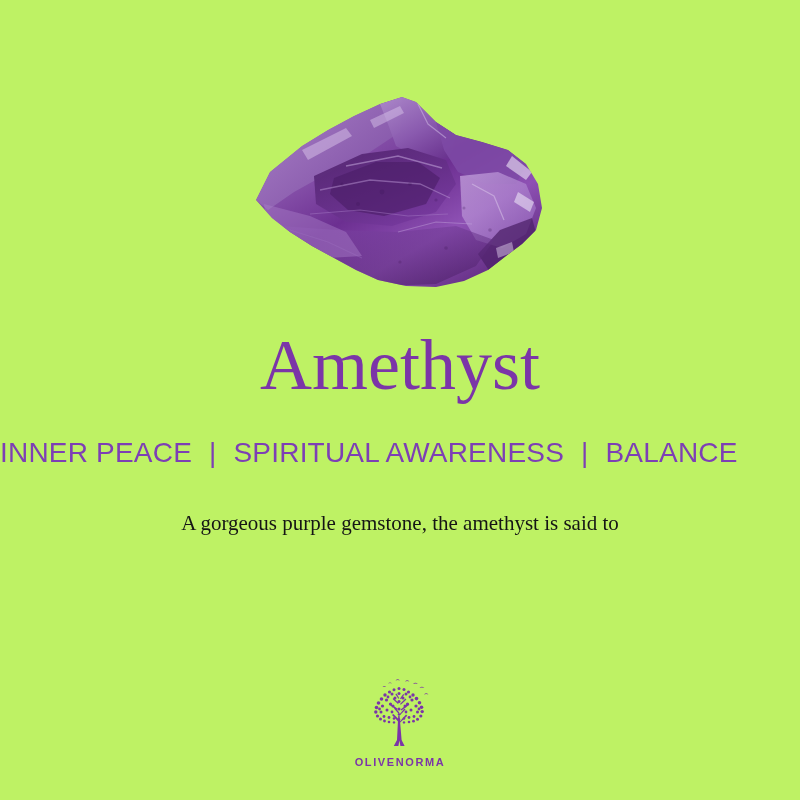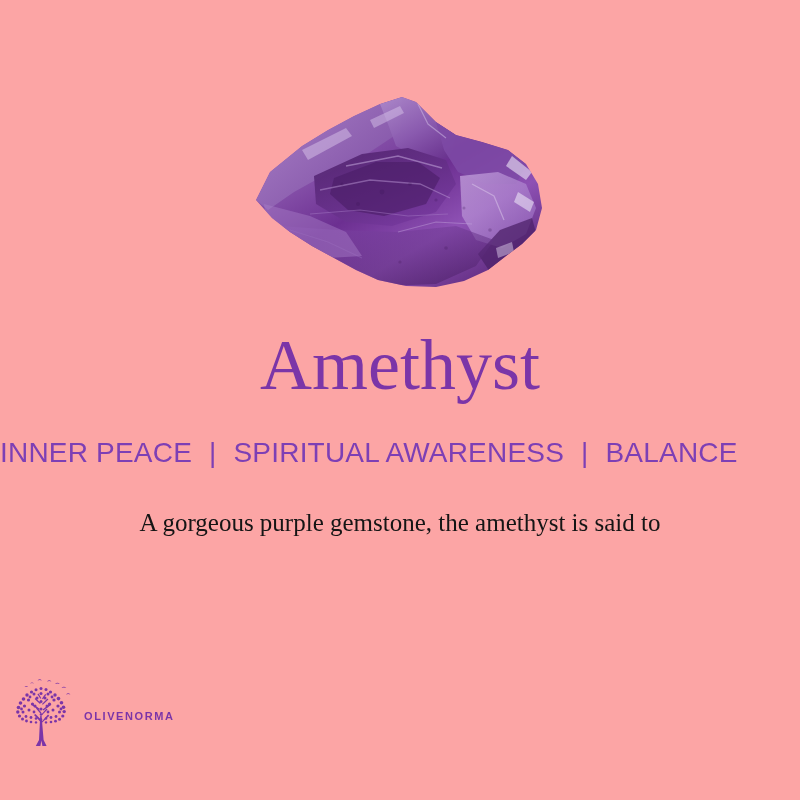--- a/index.html
+++ b/index.html
@@ -12,21 +12,21 @@
     height: 800px;
     overflow: hidden;
     font-family: "Liberation Serif", serif;
     -webkit-font-smoothing: antialiased;
   }
 
   .card {
     position: relative;
     width: 800px;
     height: 800px;
-    background: #fca5a5;
+    background: #bef264;
     box-sizing: border-box;
   }
 
   
   .gem-wrap {
     position: absolute;
     left: 0;
     top: 70px;
     width: 800px;
     height: 235px;
@@ -78,34 +78,34 @@
   }
 
   
   .desc {
     position: absolute;
     left: 50px;
     top: 498px;
     width: 700px;
     text-align: center;
     font-family: "Liberation Serif", "DejaVu Serif", serif;
-    font-size: 25px;
+    font-size: 21px;
     line-height: 50px;
     color: #151515;
   }
   .desc .line { display: block; }
 
   
   .logo {
     position: absolute;
     left: 0;
     top: 676px;
     width: 800px;
     display: flex;
-    flex-direction: row;
+    flex-direction: column;
     align-items: center;
   }
   .logo-mark {
     display: block;
     width: 84px;
     height: 76px;
   }
   .logo-word {
     margin-top: 4px;
     font-family: "Liberation Sans", sans-serif;

